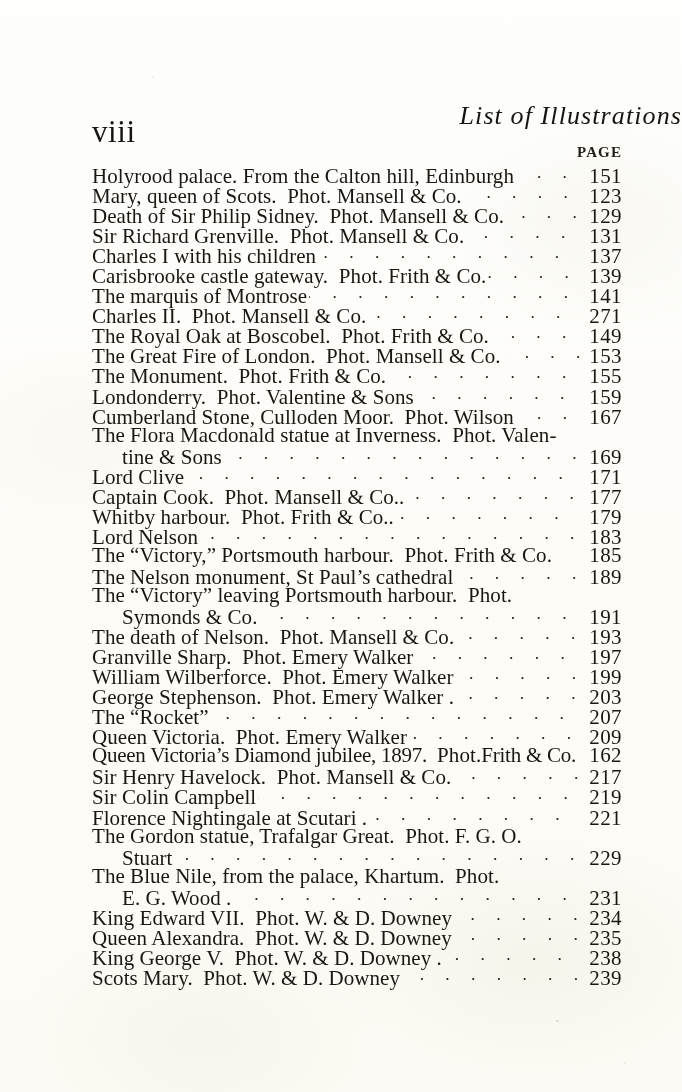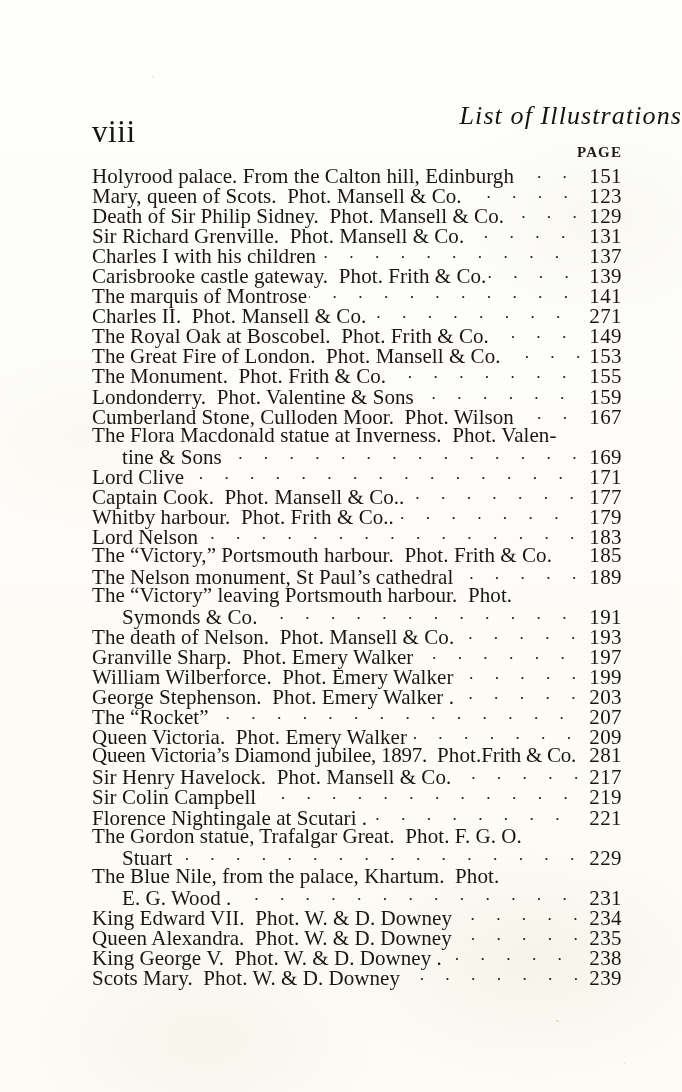--- a/index.html
+++ b/index.html
@@ -363,21 +363,21 @@
           <div class="line">
             <span class="txt"><span>Queen Victoria.</span>&nbsp;&nbsp;<span class="phot">Phot.</span> <span>Emery Walker</span></span>
             <span class="leaders"></span>
             <span class="pagenum">209</span>
           </div>
         </div>
         <div class="entry">
           <div class="line tight">
             <span class="txt"><span>Queen Victoria’s Diamond jubilee, 1897.</span>&nbsp;&nbsp;<span class="phot">Phot.</span><span>Frith &amp; Co.</span></span>
             <span class="nodots"></span>
-            <span class="pagenum">281</span>
+            <span class="pagenum">162</span>
           </div>
         </div>
         <div class="entry">
           <div class="line">
             <span class="txt"><span>Sir Henry Havelock.</span>&nbsp;&nbsp;<span class="phot">Phot.</span> <span>Mansell &amp; Co.</span></span>
             <span class="leaders"></span>
             <span class="pagenum">217</span>
           </div>
         </div>
         <div class="entry">

